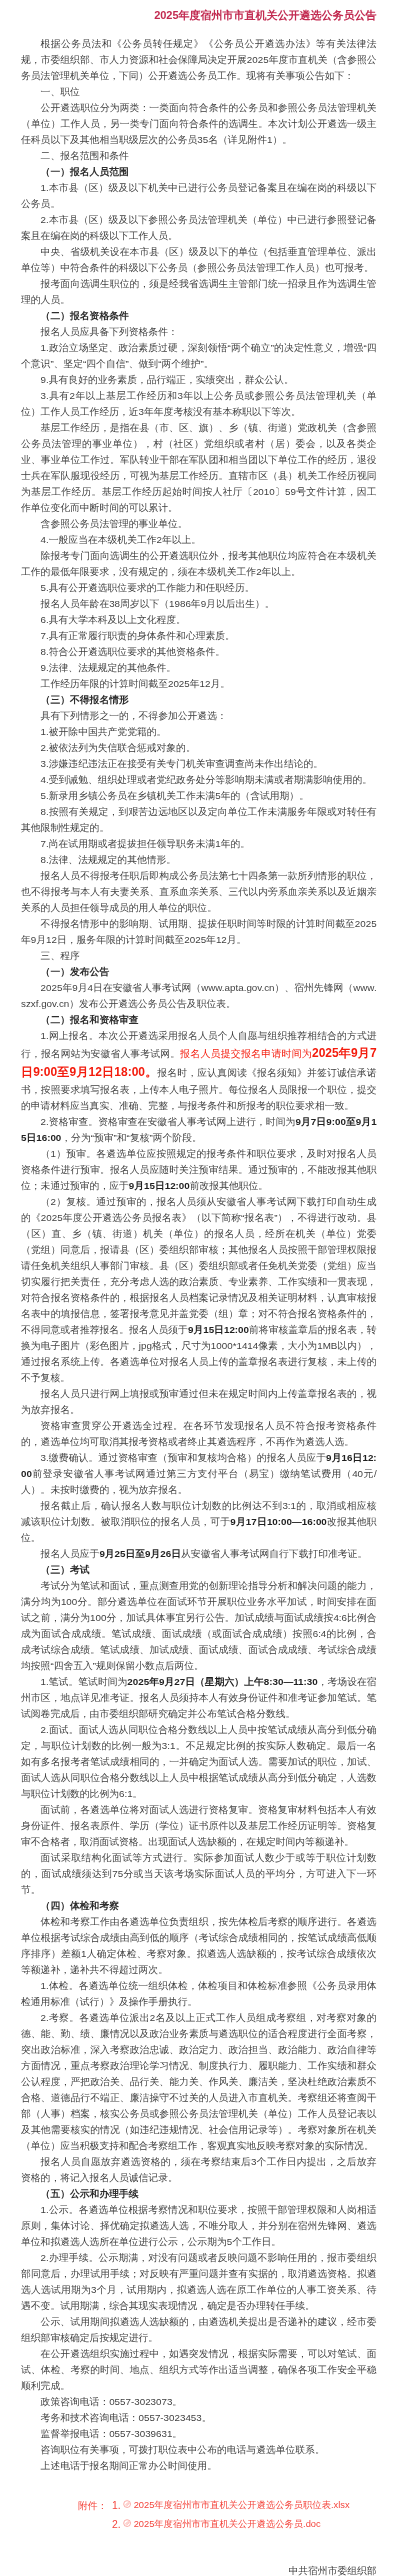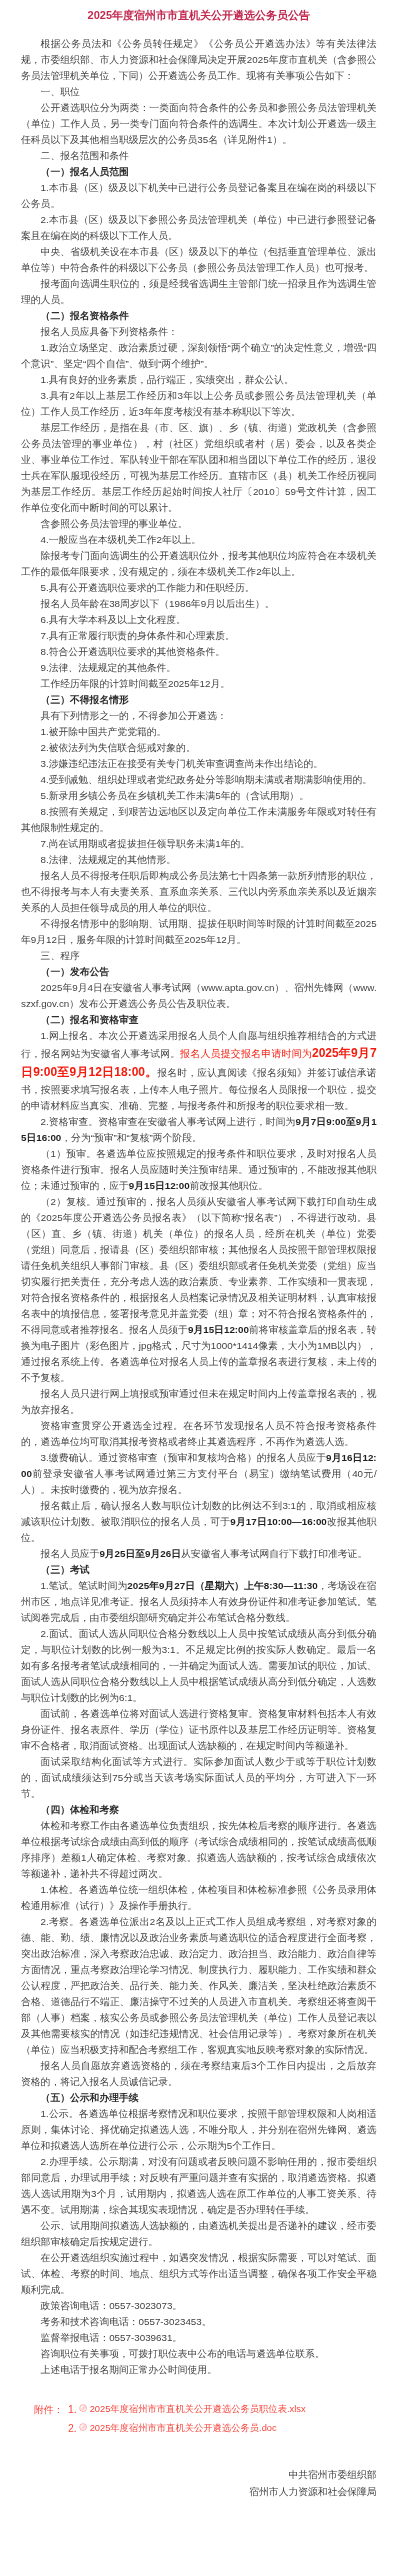--- a/index.html
+++ b/index.html
@@ -1,26 +1,26 @@
 <!DOCTYPE html>
 <html style="font-size:8.7px"><head>
 <meta charset="utf-8">
 <style>
   html,body{margin:0;padding:0;background:#ffffff;}
   body{width:393px;font-family:"Liberation Sans","DejaVu Sans",sans-serif;color:#3f3f3f;}
   .doc{padding:6.6px 16.4px 0 21px;}
-  .page-title{text-align:center;color:#c22a50;font-size:11px;font-weight:bold;line-height:13px;margin:2.2px 0 14px 0;}
+  .page-title{text-align:right;color:#c22a50;font-size:11px;font-weight:bold;line-height:13px;margin:2.2px 0 14px 0;}
   .par{margin:0;font-size:9.8px;line-height:16px;text-indent:2em;text-align:justify;word-break:break-all;}
   .par.h1{font-weight:normal;}
   .par.h2{font-weight:bold;color:#2d2d2d;}
   .seg-bold{font-weight:bold;color:#1f1f1f;}
   .seg-red{color:#f41b0c;font-size:10px;line-height:18.6px;}
   .seg-redbold{color:#f41b0c;font-size:12px;font-weight:bold;line-height:18.6px;}
   .attachments{margin-top:25px;padding-left:13px;color:#f4453c;font-size:9.3px;}
-  .att-row{display:flex;align-items:center;line-height:13px;margin-bottom:6px;}
+  .att-row{display:flex;align-items:center;line-height:13px;margin-bottom:6px;margin-left:44px;}
   .att-label{display:inline-block;width:34px;font-size:9.8px;color:#f4453c;flex:0 0 34px;}
   .att-row.second{padding-left:34px;}
   .att-num{font-size:10.4px;margin-right:1.6px;}
   .att-clip{margin:0 2.7px 0 0.5px;flex:0 0 auto;}
   .att-link{color:#f4453c;text-decoration:none;cursor:pointer;}
   .signature{margin-top:31px;text-align:right;font-size:9.8px;line-height:17.5px;color:#3f3f3f;}
 </style>
 </head>
 <body>
 
@@ -34,21 +34,21 @@
       <p class="par p"><span>公开遴选职位分为两类：一类面向符合条件的公务员和参照公务员法管理机关（单位）工作人员，另一类专门面向符合条件的选调生。本次计划公开遴选一级主任科员以下及其他相当职级层次的公务员35名（详见附件1）。</span></p>
       <p class="par h1"><span>二、报名范围和条件</span></p>
       <p class="par h2"><span>（一）报名人员范围</span></p>
       <p class="par p"><span>1.本市县（区）级及以下机关中已进行公务员登记备案且在编在岗的科级以下公务员。</span></p>
       <p class="par p"><span>2.本市县（区）级及以下参照公务员法管理机关（单位）中已进行参照登记备案且在编在岗的科级以下工作人员。</span></p>
       <p class="par p"><span>中央、省级机关设在本市县（区）级及以下的单位（包括垂直管理单位、派出单位等）中符合条件的科级以下公务员（参照公务员法管理工作人员）也可报考。</span></p>
       <p class="par p"><span>报考面向选调生职位的，须是经我省选调生主管部门统一招录且作为选调生管理的人员。</span></p>
       <p class="par h2"><span>（二）报名资格条件</span></p>
       <p class="par p"><span>报名人员应具备下列资格条件：</span></p>
       <p class="par p"><span>1.政治立场坚定、政治素质过硬，深刻领悟“两个确立”的决定性意义，增强“四个意识”、坚定“四个自信”、做到“两个维护”。</span></p>
-      <p class="par p"><span>1.具有良好的业务素质，品行端正，实绩突出，群众公认。</span></p>
+      <p class="par p"><span>9.具有良好的业务素质，品行端正，实绩突出，群众公认。</span></p>
       <p class="par p"><span>3.具有2年以上基层工作经历和3年以上公务员或参照公务员法管理机关（单位）工作人员工作经历，近3年年度考核没有基本称职以下等次。</span></p>
       <p class="par p"><span>基层工作经历，是指在县（市、区、旗）、乡（镇、街道）党政机关（含参照公务员法管理的事业单位），村（社区）党组织或者村（居）委会，以及各类企业、事业单位工作过。军队转业干部在军队团和相当团以下单位工作的经历，退役士兵在军队服现役经历，可视为基层工作经历。直辖市区（县）机关工作经历视同为基层工作经历。基层工作经历起始时间按人社厅〔2010〕59号文件计算，因工作单位变化而中断时间的可以累计。</span></p>
       <p class="par p"><span>含参照公务员法管理的事业单位。</span></p>
       <p class="par p"><span>4.一般应当在本级机关工作2年以上。</span></p>
       <p class="par p"><span>除报考专门面向选调生的公开遴选职位外，报考其他职位均应符合在本级机关工作的最低年限要求，没有规定的，须在本级机关工作2年以上。</span></p>
       <p class="par p"><span>5.具有公开遴选职位要求的工作能力和任职经历。</span></p>
       <p class="par p"><span>报名人员年龄在38周岁以下（1986年9月以后出生）。</span></p>
       <p class="par p"><span>6.具有大学本科及以上文化程度。</span></p>
       <p class="par p"><span>7.具有正常履行职责的身体条件和心理素质。</span></p>
       <p class="par p"><span>8.符合公开遴选职位要求的其他资格条件。</span></p>
@@ -73,20 +73,21 @@
       <p class="par p"><span>1.网上报名。本次公开遴选采用报名人员个人自愿与组织推荐相结合的方式进行，报名网站为安徽省人事考试网。</span><span class="seg-red">报名人员提交报名申请时间为</span><span class="seg-redbold">2025年9月7日9:00至9月12日18:00。</span><span>报名时，应认真阅读《报名须知》并签订诚信承诺书，按照要求填写报名表，上传本人电子照片。每位报名人员限报一个职位，提交的申请材料应当真实、准确、完整，与报考条件和所报考的职位要求相一致。</span></p>
       <p class="par p"><span>2.资格审查。资格审查在安徽省人事考试网上进行，时间为</span><span class="seg-bold">9月7日9:00至9月15日16:00</span><span>，分为“预审”和“复核”两个阶段。</span></p>
       <p class="par p"><span>（1）预审。各遴选单位应按照规定的报考条件和职位要求，及时对报名人员资格条件进行预审。报名人员应随时关注预审结果。通过预审的，不能改报其他职位；未通过预审的，应于</span><span class="seg-bold">9月15日12:00</span><span>前改报其他职位。</span></p>
       <p class="par p"><span>（2）复核。通过预审的，报名人员须从安徽省人事考试网下载打印自动生成的《2025年度公开遴选公务员报名表》（以下简称“报名表”），不得进行改动。县（区）直、乡（镇、街道）机关（单位）的报名人员，经所在机关（单位）党委（党组）同意后，报请县（区）委组织部审核；其他报名人员按照干部管理权限报请任免机关组织人事部门审核。县（区）委组织部或者任免机关党委（党组）应当切实履行把关责任，充分考虑人选的政治素质、专业素养、工作实绩和一贯表现，对符合报名资格条件的，根据报名人员档案记录情况及相关证明材料，认真审核报名表中的填报信息，签署报考意见并盖党委（组）章；对不符合报名资格条件的，不得同意或者推荐报名。报名人员须于</span><span class="seg-bold">9月15日12:00</span><span>前将审核盖章后的报名表，转换为电子图片（彩色图片，jpg格式，尺寸为1000*1414像素，大小为1MB以内），通过报名系统上传。各遴选单位对报名人员上传的盖章报名表进行复核，未上传的不予复核。</span></p>
       <p class="par p"><span>报名人员只进行网上填报或预审通过但未在规定时间内上传盖章报名表的，视为放弃报名。</span></p>
       <p class="par p"><span>资格审查贯穿公开遴选全过程。在各环节发现报名人员不符合报考资格条件的，遴选单位均可取消其报考资格或者终止其遴选程序，不再作为遴选人选。</span></p>
       <p class="par p"><span>3.缴费确认。通过资格审查（预审和复核均合格）的报名人员应于</span><span class="seg-bold">9月16日12:00</span><span>前登录安徽省人事考试网通过第三方支付平台（易宝）缴纳笔试费用（40元/人）。未按时缴费的，视为放弃报名。</span></p>
       <p class="par p"><span>报名截止后，确认报名人数与职位计划数的比例达不到3:1的，取消或相应核减该职位计划数。被取消职位的报名人员，可于</span><span class="seg-bold">9月17日10:00—16:00</span><span>改报其他职位。</span></p>
       <p class="par p"><span>报名人员应于</span><span class="seg-bold">9月25日至9月26日</span><span>从安徽省人事考试网自行下载打印准考证。</span></p>
       <p class="par h2"><span>（三）考试</span></p>
+      <p class="par p"><span>考试分为笔试和面试，重点测查用党的创新理论指导分析和解决问题的能力，满分均为100分。部分遴选单位在面试环节开展职位业务水平加试，时间安排在面试之前，满分为100分，加试具体事宜另行公告。加试成绩与面试成绩按4:6比例合成为面试合成成绩。笔试成绩、面试成绩（或面试合成成绩）按照6:4的比例，合成考试综合成绩。笔试成绩、加试成绩、面试成绩、面试合成成绩、考试综合成绩均按照“四舍五入”规则保留小数点后两位。</span></p>
       <p class="par p"><span>1.笔试。笔试时间为</span><span class="seg-bold">2025年9月27日（星期六）上午8:30—11:30</span><span>，考场设在宿州市区，地点详见准考证。报名人员须持本人有效身份证件和准考证参加笔试。笔试阅卷完成后，由市委组织部研究确定并公布笔试合格分数线。</span></p>
       <p class="par p"><span>2.面试。面试人选从同职位合格分数线以上人员中按笔试成绩从高分到低分确定，与职位计划数的比例一般为3:1。不足规定比例的按实际人数确定。最后一名如有多名报考者笔试成绩相同的，一并确定为面试人选。需要加试的职位，加试、面试人选从同职位合格分数线以上人员中根据笔试成绩从高分到低分确定，人选数与职位计划数的比例为6:1。</span></p>
       <p class="par p"><span>面试前，各遴选单位将对面试人选进行资格复审。资格复审材料包括本人有效身份证件、报名表原件、学历（学位）证书原件以及基层工作经历证明等。资格复审不合格者，取消面试资格。出现面试人选缺额的，在规定时间内等额递补。</span></p>
       <p class="par p"><span>面试采取结构化面试等方式进行。实际参加面试人数少于或等于职位计划数的，面试成绩须达到75分或当天该考场实际面试人员的平均分，方可进入下一环节。</span></p>
       <p class="par h2"><span>（四）体检和考察</span></p>
       <p class="par p"><span>体检和考察工作由各遴选单位负责组织，按先体检后考察的顺序进行。各遴选单位根据考试综合成绩由高到低的顺序（考试综合成绩相同的，按笔试成绩高低顺序排序）差额1人确定体检、考察对象。拟遴选人选缺额的，按考试综合成绩依次等额递补，递补共不得超过两次。</span></p>
       <p class="par p"><span>1.体检。各遴选单位统一组织体检，体检项目和体检标准参照《公务员录用体检通用标准（试行）》及操作手册执行。</span></p>
       <p class="par p"><span>2.考察。各遴选单位派出2名及以上正式工作人员组成考察组，对考察对象的德、能、勤、绩、廉情况以及政治业务素质与遴选职位的适合程度进行全面考察，突出政治标准，深入考察政治忠诚、政治定力、政治担当、政治能力、政治自律等方面情况，重点考察政治理论学习情况、制度执行力、履职能力、工作实绩和群众公认程度，严把政治关、品行关、能力关、作风关、廉洁关，坚决杜绝政治素质不合格、道德品行不端正、廉洁操守不过关的人员进入市直机关。考察组还将查阅干部（人事）档案，核实公务员或参照公务员法管理机关（单位）工作人员登记表以及其他需要核实的情况（如违纪违规情况、社会信用记录等）。考察对象所在机关（单位）应当积极支持和配合考察组工作，客观真实地反映考察对象的实际情况。</span></p>
       <p class="par p"><span>报名人员自愿放弃遴选资格的，须在考察结束后3个工作日内提出，之后放弃资格的，将记入报名人员诚信记录。</span></p>
       <p class="par h2"><span>（五）公示和办理手续</span></p>

